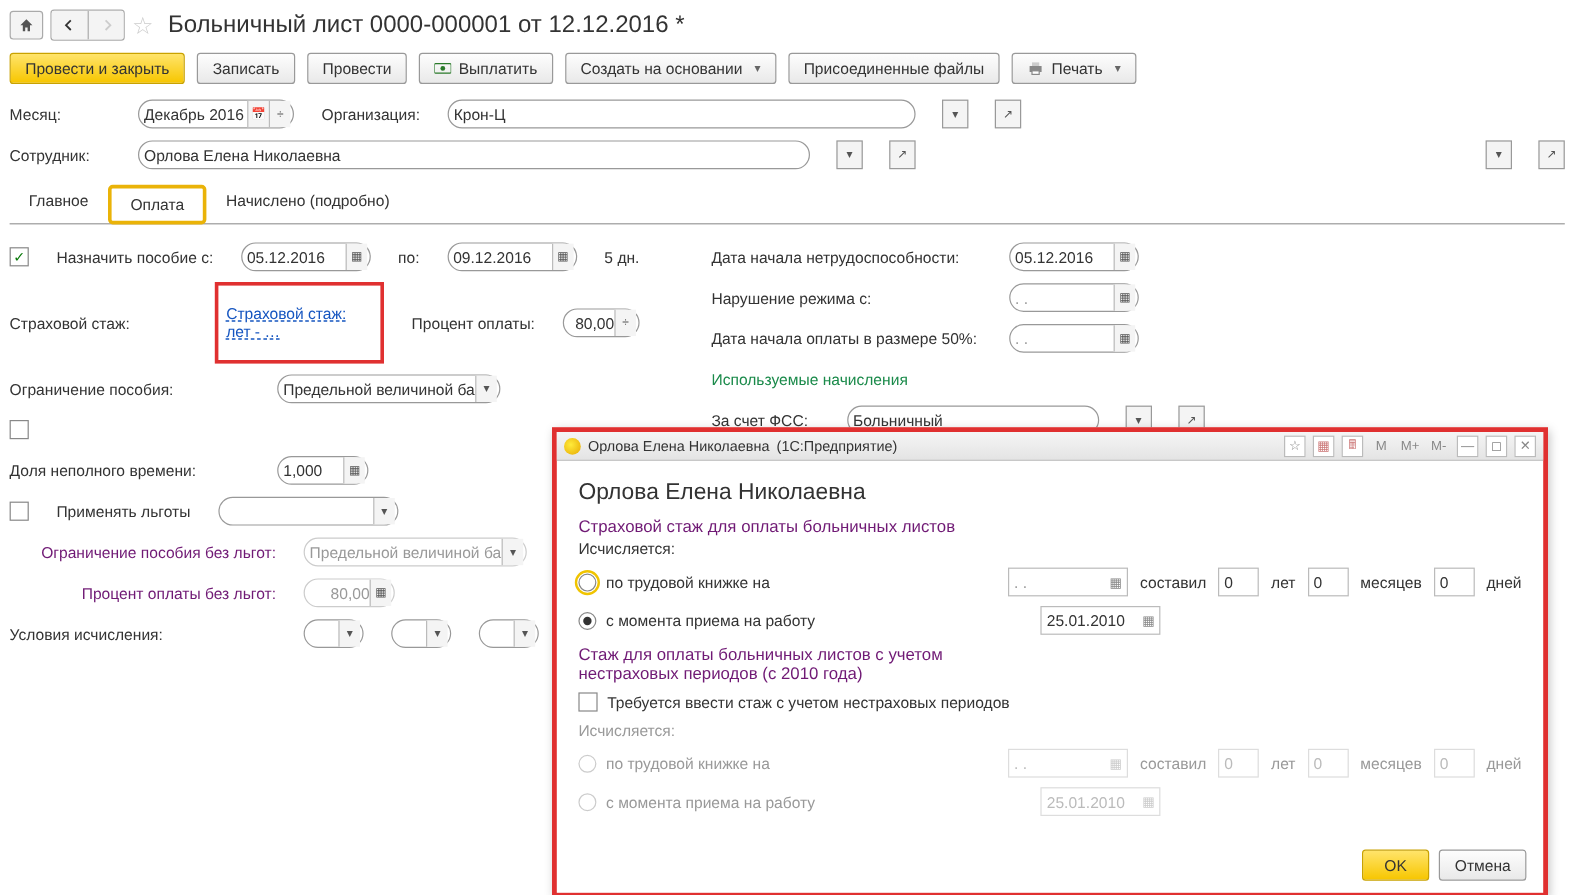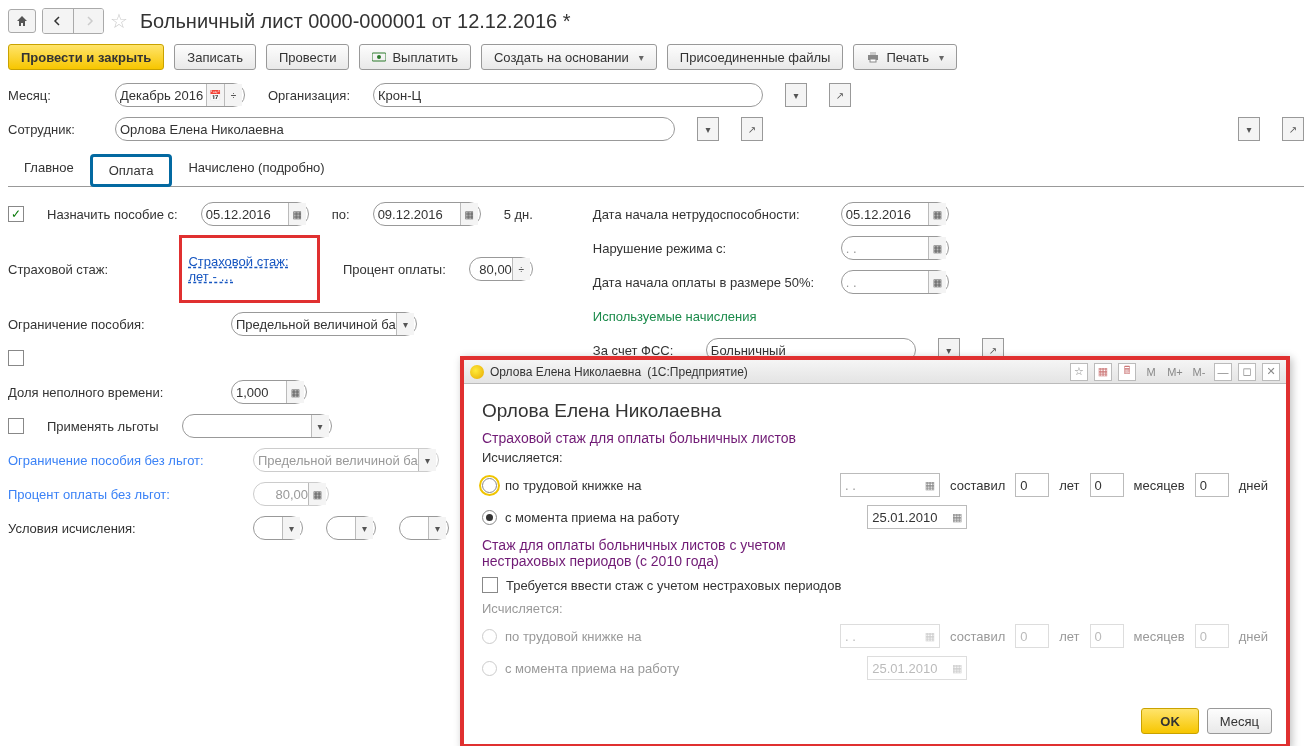--- a/index.html
+++ b/index.html
@@ -26,43 +26,43 @@
   .title { font-size: 20px; margin-left: 6px; }
   .toolbar { display:flex; gap:10px; margin-bottom:12px; }
   .btn {
     height:26px; padding: 0 12px;
     border:1px solid #999; border-radius:3px;
     background: linear-gradient(#fdfdfd,#e9e9e9);
     display:inline-flex; align-items:center; gap:6px;
     cursor:pointer;
     color:#333;
   }
-  .btn.primary { background: linear-gradient(#ffe46b,#f7c600); border-color:#c9a200; font-weight:bold;}
+  .btn.primary { background: linear-gradient(#ffe46b,#f7c600); border-color:#c9a200; font-weight:normal;}
   .btn .drop { margin-left:4px; font-size:10px; color:#666;}
   .form-row { display:flex; align-items:center; gap:23px; margin-bottom:8px; min-height:26px;}
   .label { white-space:nowrap; }
-  .label.dim { color:#3b82f6; }
+  .label.dim { color:#701a75;text-align:right; }
   .input {
     height:24px; border:1px solid #999; background:#fff;
     padding:0 4px; display:inline-flex; align-items:center;
   }
   .input input, .input span.val { border:none; outline:none; font: inherit; width:100%; background:transparent;}
   .input.combo { padding-right:2px;border-radius:12px;}
   .combo-btns { display:flex; }
   .combo-btn, .mini-btn {
     width:18px; height:22px; border-left:1px solid #bbb;
     display:inline-flex; align-items:center; justify-content:center;
     font-size:10px; color:#555; cursor:pointer; background:#f4f4f4;
   }
   .mini-btn { border:1px solid #999; height:24px; width:22px; margin-left:-1px;}
   .tabs { display:flex; border-bottom:1px solid #999; margin: 12px 0 14px 0;}
   .tab {
     padding:6px 16px; cursor:pointer; position:relative;
   }
-  .tab.highlight { border:3px solid #0369a1; border-radius:4px; margin-bottom:-1px;}
+  .tab.highlight { border:3px solid #eab308; border-radius:4px; margin-bottom:-1px;}
   .columns { display:flex; gap:60px; }
   .col-left { flex:0 0 520px;}
   .col-right { flex:1;}
   .checkbox {
     width:16px; height:16px; border:1px solid #888; display:inline-flex;
     align-items:center; justify-content:center; font-size:12px; color:#0a7a0a; cursor:pointer;
     background:#fff;
   }
   .link { color:#1555c0; text-decoration: underline dashed; cursor:pointer;}
   .red-frame { border:3px solid #e03030; padding:0; }
@@ -91,21 +91,21 @@
   }
   .radio.checked::after{content:"";width:7px;height:7px;border-radius:50%;background:#333;}
   .radio.disabled{ border-color:#ccc; cursor:default;}
   .radio.highlight-radio{ outline:2px solid #f0c400; outline-offset:1px;}
   .dim-text{ color:#999;}
   .right-fields { margin-left:auto; display:flex; align-items:center; gap:10px;}
   .mini-input{ height:24px; border:1px solid #bbb; width:68px; padding:0 4px; display:inline-flex;align-items:center;}
   .mini-input.date{width:100px;}
   .num-small{ width:34px; text-align:right; padding-right:4px;}
   .popup-footer{ display:flex; justify-content:flex-end; gap:8px; padding:8px 14px 10px;}
-  .btn.ok { background:linear-gradient(#ffe46b,#f7c600); border-color:#c9a200; font-weight:bold; padding:0 18px;margin-left:16px;}
+  .btn.ok { background:linear-gradient(#ffe46b,#f7c600); border-color:#c9a200; font-weight:normal; padding:0 18px;margin-left:16px;}
   svg{display:block;}
 </style>
 </head>
 <body>
 
 <div class="topbar">
   <div class="icon-btn">
     <svg width="14" height="14" viewBox="0 0 14 14">
         <path d="M7 2 L12 7 L10 7 L10 12 L8 12 L8 9 L6 9 L6 12 L4 12 L4 7 L2 7 Z" fill="#555"></path>
       </svg>
@@ -449,16 +449,16 @@
             <span style="margin-left:auto;font-size:11px;color:#ccc">▦</span>
           </div>
       </div>
     </div>
   </div>
   <div class="popup-footer">
     <div class="btn ok">
         <span>OK</span>
       </div>
     <div class="btn">
-        <span>Месяц</span>
+        <span>Отмена</span>
       </div>
   </div>
 </div>
 
 </body></html>

